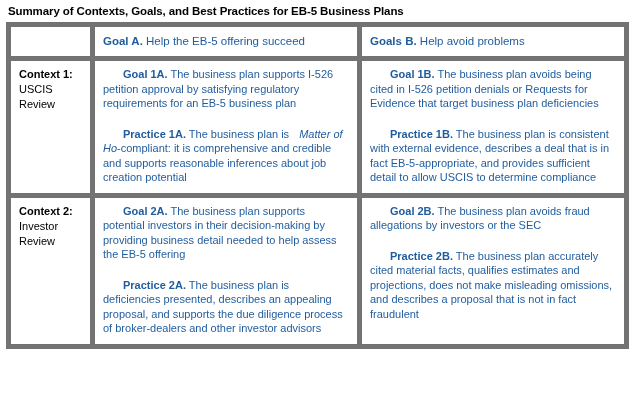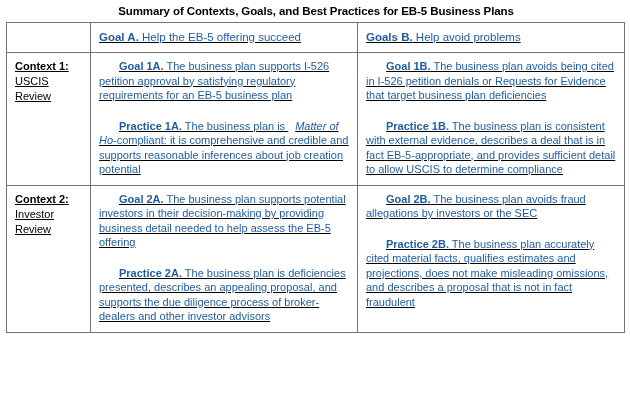--- a/index.html
+++ b/index.html
@@ -20,35 +20,33 @@
     box-sizing: border-box;
     padding: 4px 6px 0 6px;
   }
   .doc-title {
     font-size: 11.5px;
     font-weight: bold;
     color: #000000;
     line-height: 14px;
     margin: 0 0 4px 2px;
     letter-spacing: -0.1px;
-    text-align: center;
   }
   table.matrix {
     border-collapse: collapse;
     table-layout: fixed;
     width: 618px;
     border: 1.2px solid #000000;
   }
   table.matrix td {
-    border: 1px solid #737373;
+    border: 5px solid #737373;
     vertical-align: top;
     padding: 6px 8px 8px 8px;
     font-size: 11px;
     line-height: 14.5px;
-    text-decoration: underline;
   }
   col.c-label { width: 84px; }
   col.c-goal  { width: 267px; }
 
   .hdr-cell {
     padding-top: 7px !important;
     padding-bottom: 7px !important;
   }
   .hdr-blank { border-top-color: #ffffff; }
   .goal-head {

